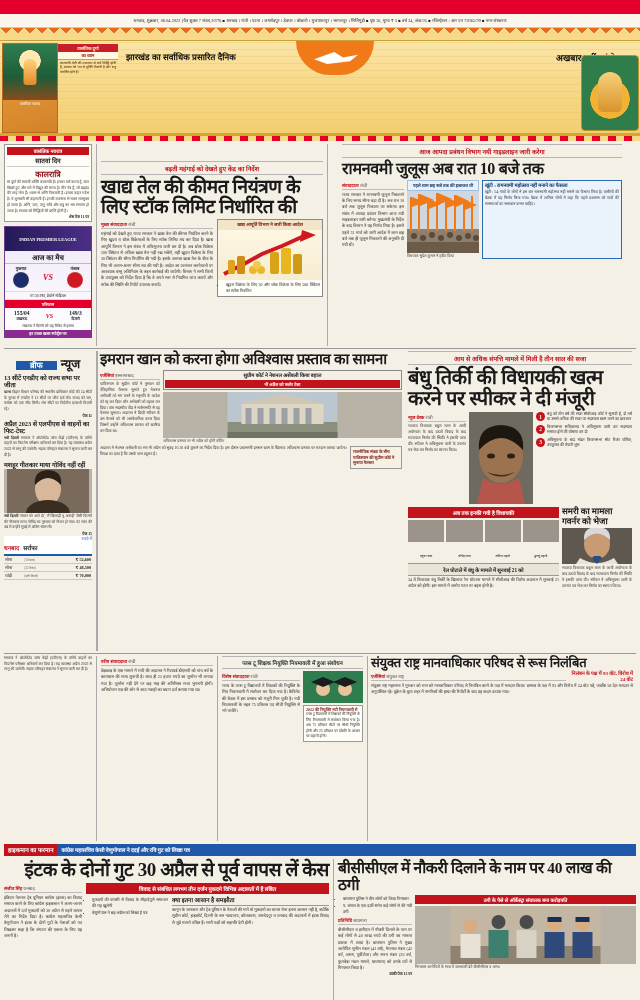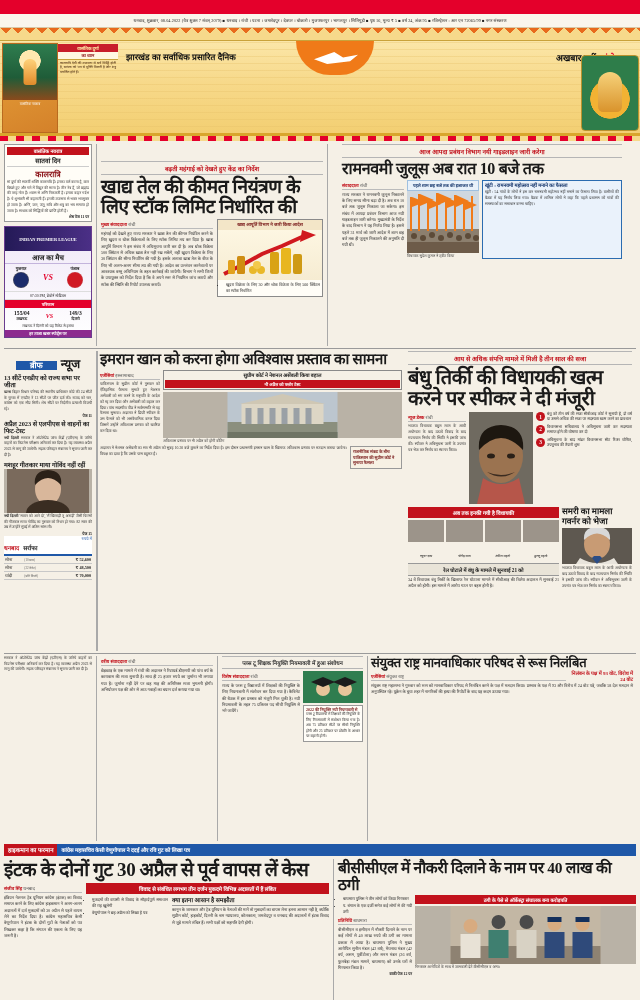--- a/index.html
+++ b/index.html
@@ -606,21 +606,21 @@
   </div>
 
   <div class="hm-bar">
     <div class="l">हाइकमान का फरमान</div>
     <div class="r">कांग्रेस महासचिव केसी वेणुगोपाल ने ददई और रवि गुट को लिखा पत्र</div>
   </div>
 
   <div class="sec" style="height:175px;box-sizing:border-box;padding-top:3px;">
 
     <div style="flex:0 0 330px;padding-right:4px;box-sizing:border-box;border-right:1px solid #a9a9a9;">
-      <div class="hl-xl" style="font-size:19px;line-height:21px;">इंटक के दोनों गुट 30 अप्रैल से पूर्व वापस लें केस</div>
+      <div class="hl-xl" style="font-size:19px;line-height:21px;text-align:right;">इंटक के दोनों गुट 30 अप्रैल से पूर्व वापस लें केस</div>
       <div style="display:flex;gap:4px;margin-top:3px;">
         <div style="flex:0 0 78px;">
           <div class="byline">
             <b>संजीव सिंह</b>
             <span>धनबाद</span>
           </div>
           <div class="body-txt">इंडियन नेशनल ट्रेड यूनियन कांग्रेस (इंटक) का विवाद समाप्त करने के लिए कांग्रेस हाइकमान ने अलग-अलग अदालतों में दर्ज मुकदमों को 30 अप्रैल से पहले वापस लेने का निर्देश दिया है। कांग्रेस महासचिव केसी वेणुगोपाल ने इंटक के दोनों गुटों के नेताओं को पत्र लिखकर कहा है कि संगठन की एकता के लिए यह जरूरी है।</div>
         </div>
         <div style="flex:1;">
           <div class="redbar">विवाद से संबंधित लगभग तीन दर्जन मुकदमे विभिन्न अदालतों में हैं लंबित</div>

